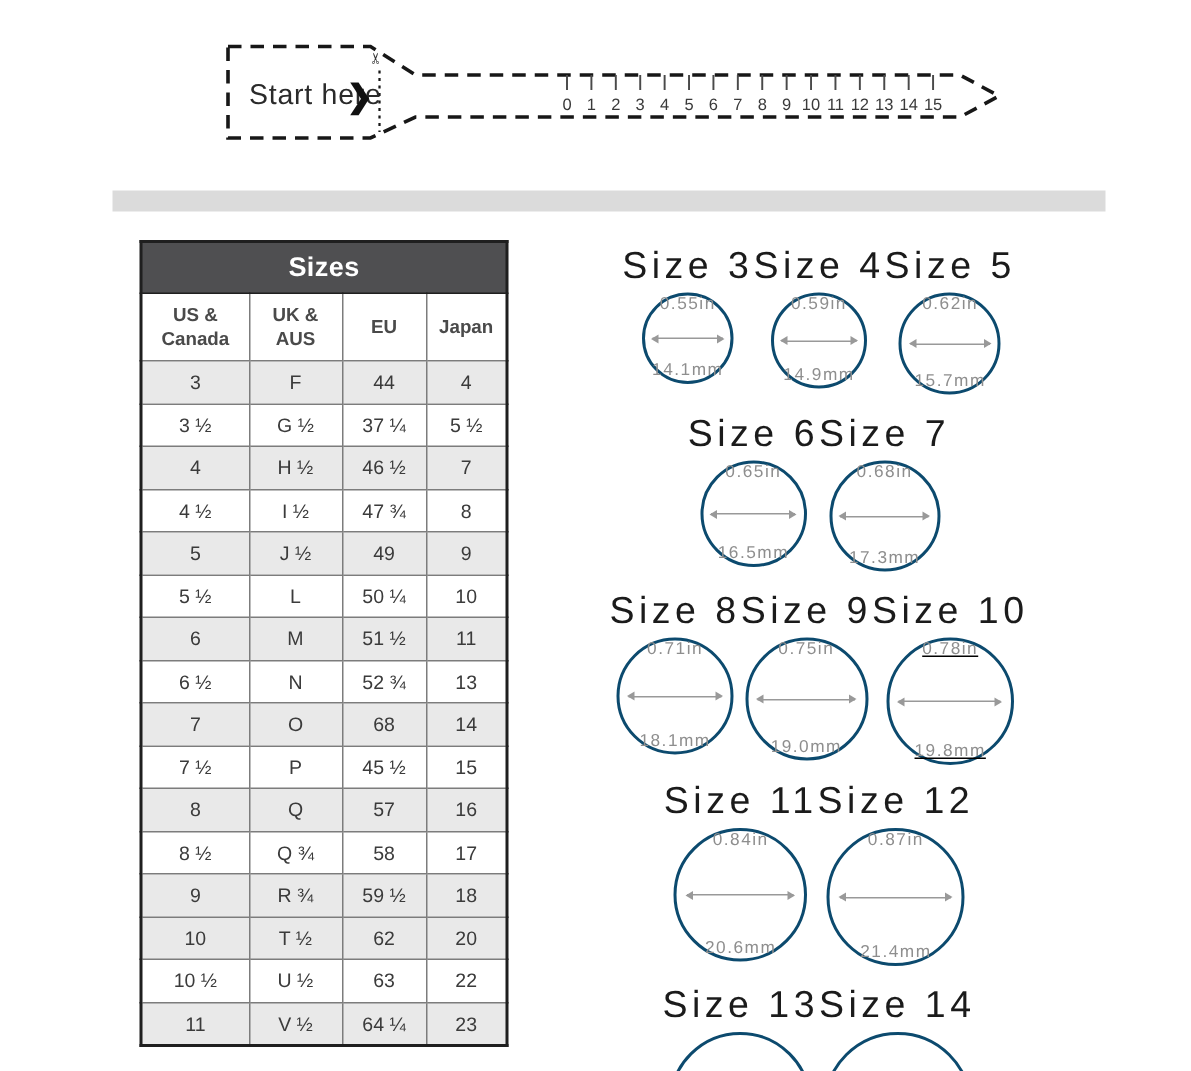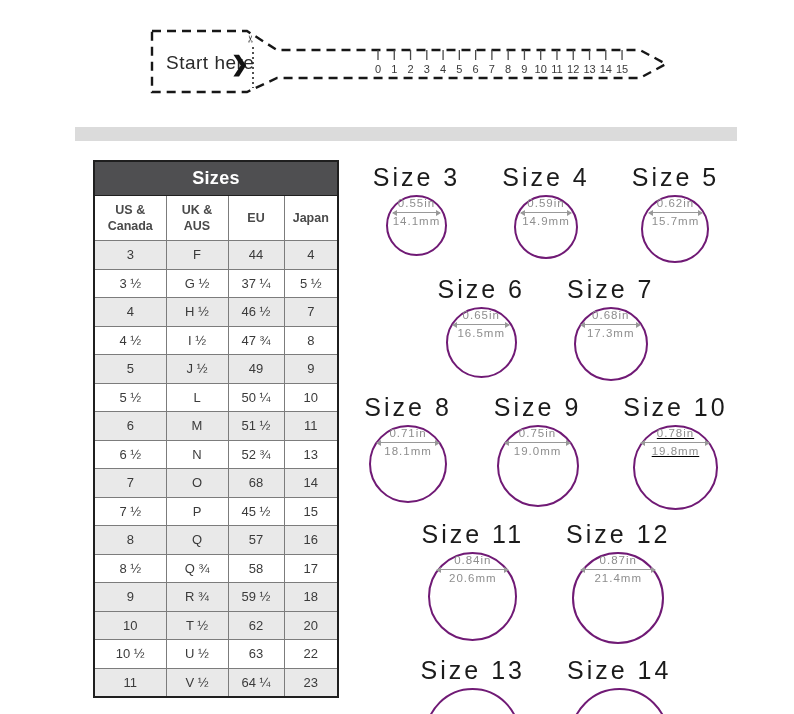--- a/index.html
+++ b/index.html
@@ -25,31 +25,31 @@
   }
   tr.col-head th {
     height:44px; font-size:12.5px; color:#4a4a4a; font-weight:700;
     background:#ffffff; line-height:1.3; padding:0 4px;
   }
   tbody td { height:27.5px; font-size:13px; color:#3b3b3b; background:#ffffff; }
   tbody tr.alt td { background:#e9e9e9; }
 
   
   .rings { position:absolute; left:360px; top:163px; width:372px; display:flex; flex-direction:column; }
-  .ring-row { display:flex; justify-content:center; align-items:flex-start; gap:42px; }
+  .ring-row { display:flex; justify-content:center; align-items:flex-start; }
   .ring-row + .ring-row { margin-top:12px; }
   .ring-row:nth-child(4) { margin-top:10px; }
   .ring-fig { display:flex; flex-direction:column; align-items:center; }
   .ring-title {
     font-size:25px; letter-spacing:3px; color:#1b1b1b;
     margin-bottom:3px; white-space:nowrap;
   }
   .ring-circle {
-    border:2px solid #701a75; border-radius:50%; box-sizing:border-box;
-    display:flex; flex-direction:column; align-items:center; justify-content:flex-start;
+    border:2px solid #0c4a6e; border-radius:50%; box-sizing:border-box;
+    display:flex; flex-direction:column; align-items:center; justify-content:space-between;
   }
   .dim-label { font-size:11.5px; color:#8e8e8e; letter-spacing:1px; line-height:1.15; white-space:nowrap; }
   .dim-line { width:84%; height:1px; background:#999999; position:relative; margin:2px 0; }
   .dim-line::before, .dim-line::after {
     content:""; position:absolute; top:50%; transform:translateY(-50%);
     border-top:3.5px solid transparent; border-bottom:3.5px solid transparent;
   }
   .dim-line::before { left:-1px; border-right:5px solid #999999; }
   .dim-line::after  { right:-1px; border-left:5px solid #999999; }
 

